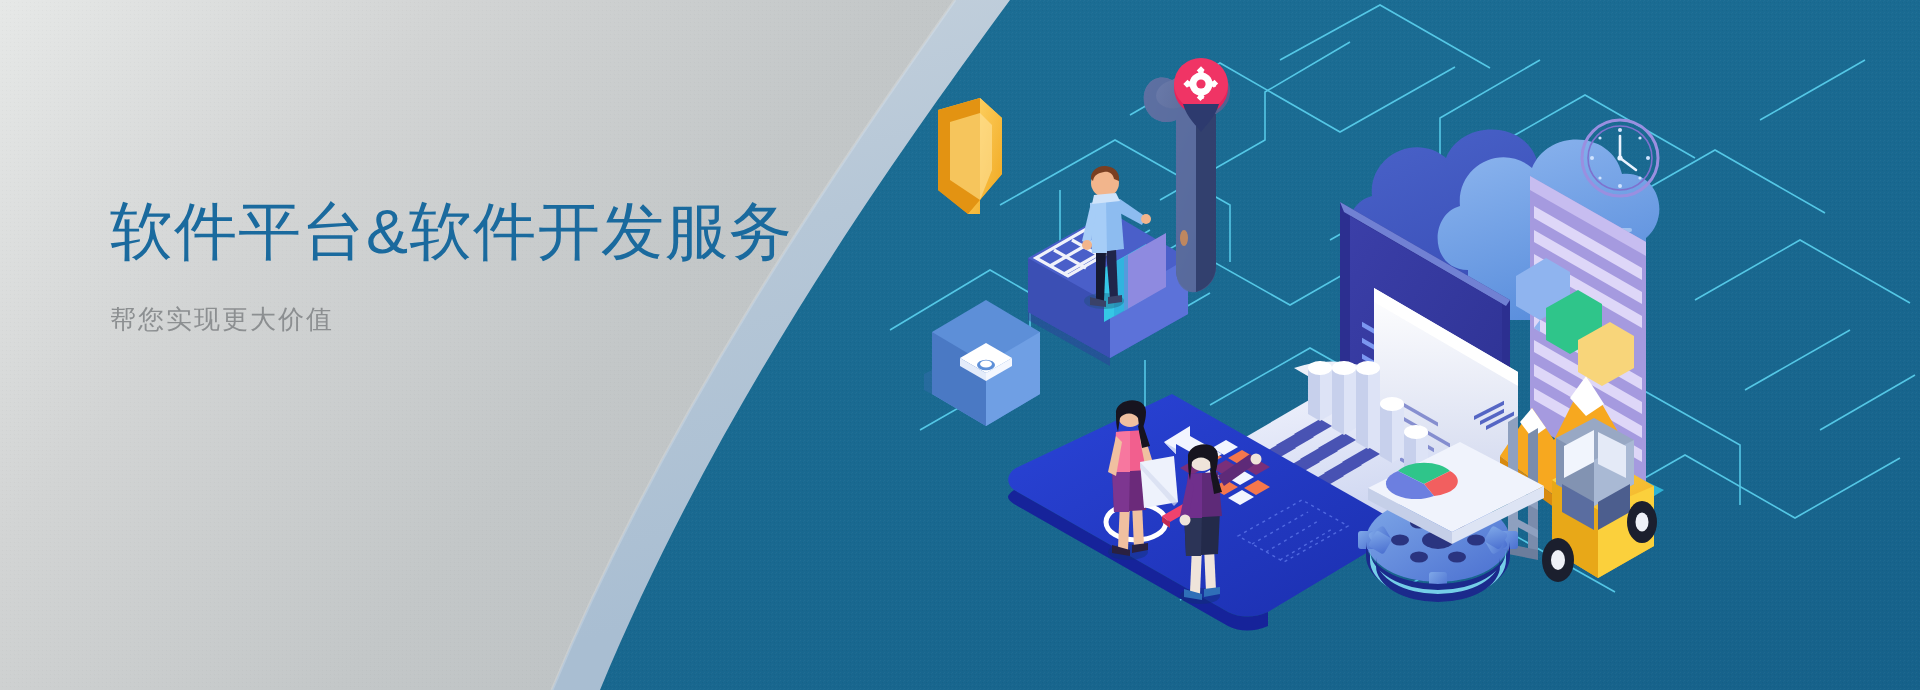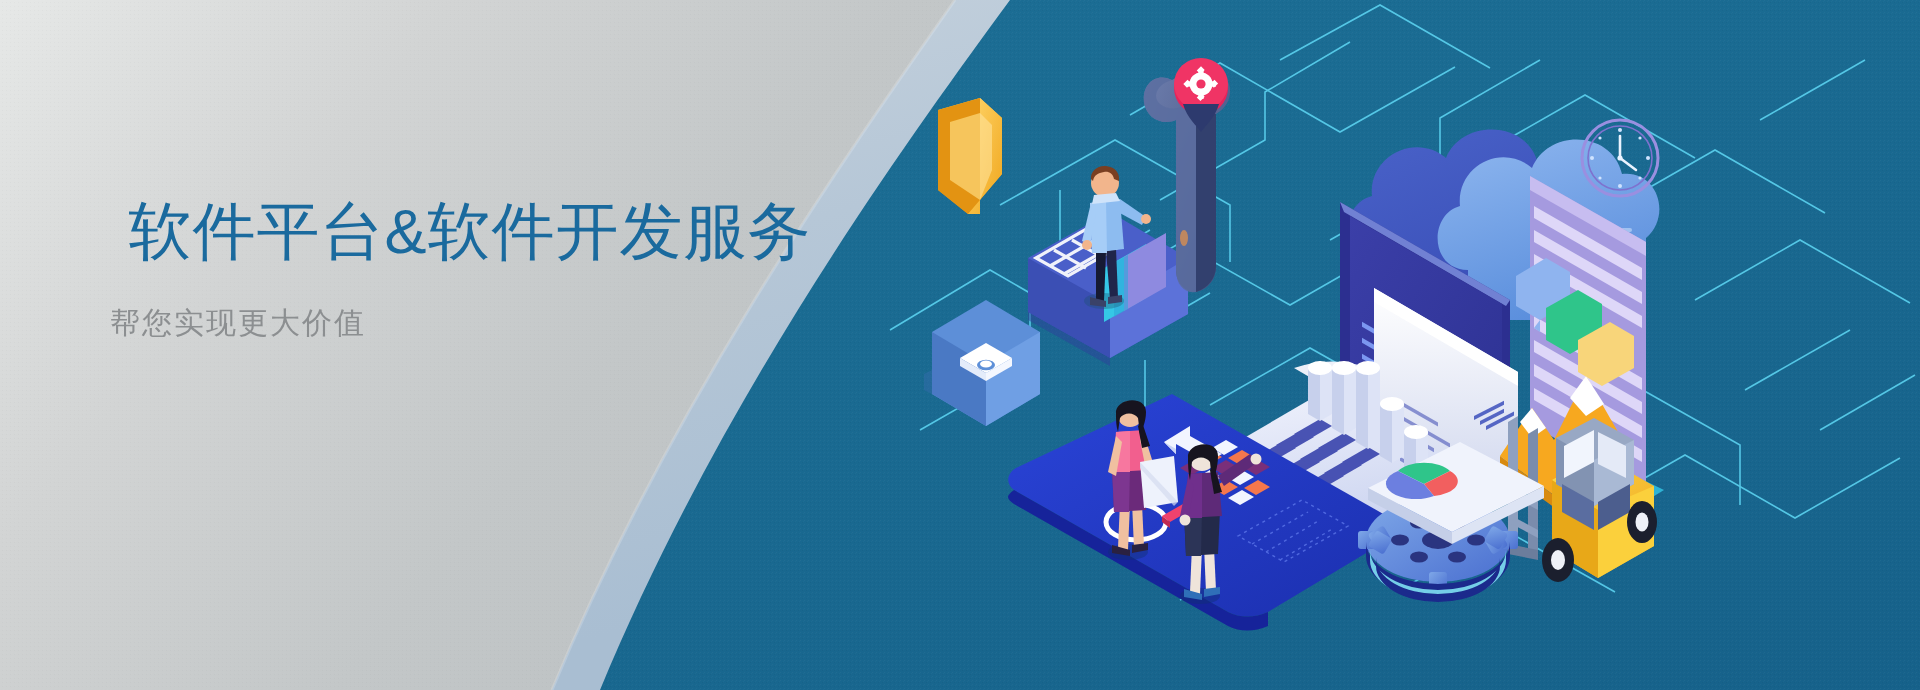--- a/index.html
+++ b/index.html
@@ -15,25 +15,25 @@
   }
   #bg-svg { position:absolute; inset:0; width:1920px; height:690px; display:block; }
   #illus-svg { position:absolute; left:880px; top:0px; width:1040px; height:690px; display:block; }
 
   #text-block {
     position:absolute; left:110px; top:196px; width:720px;
     z-index:5;
   }
   #title {
     font-size:63px; line-height:1.12; font-weight:400;
-    color:#1a6a9e; letter-spacing:1px; white-space:nowrap;text-align:center;
+    color:#1a6a9e; letter-spacing:1px; white-space:nowrap;
   }
   #subtitle {
     margin-top:36px;
-    font-size:30px; line-height:1.3; font-weight:400;
+    font-size:26px; line-height:1.3; font-weight:400;
     color:#8c8f91; letter-spacing:2px; white-space:nowrap;
   }
 </style>
 </head>
 <body>
 
 <div id="banner">
 
   <svg id="bg-svg" viewBox="0 0 1920 690" preserveAspectRatio="none">
     <defs>

